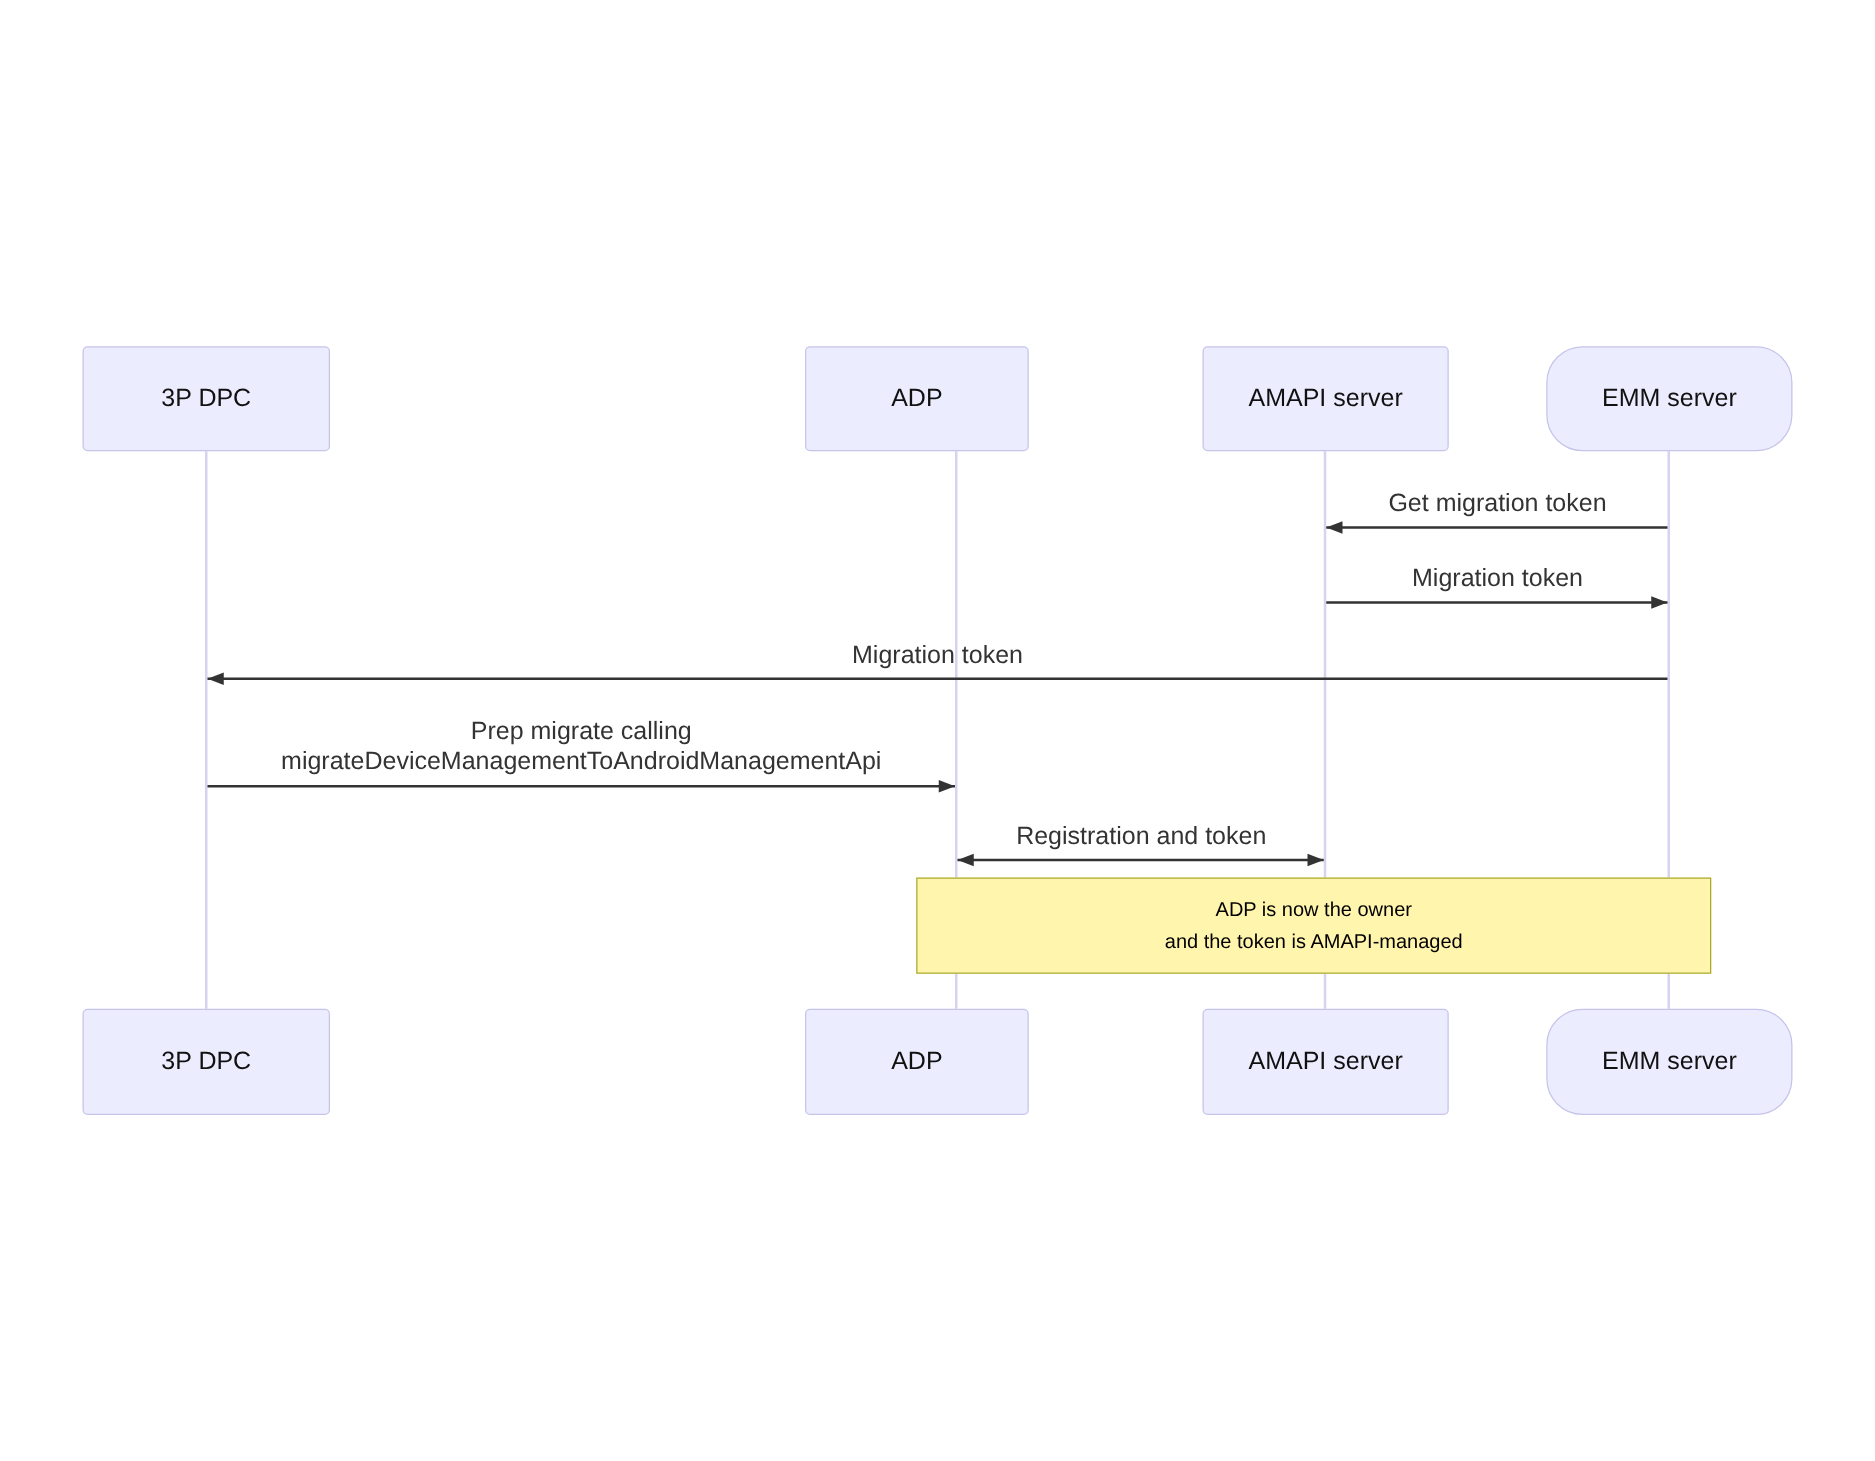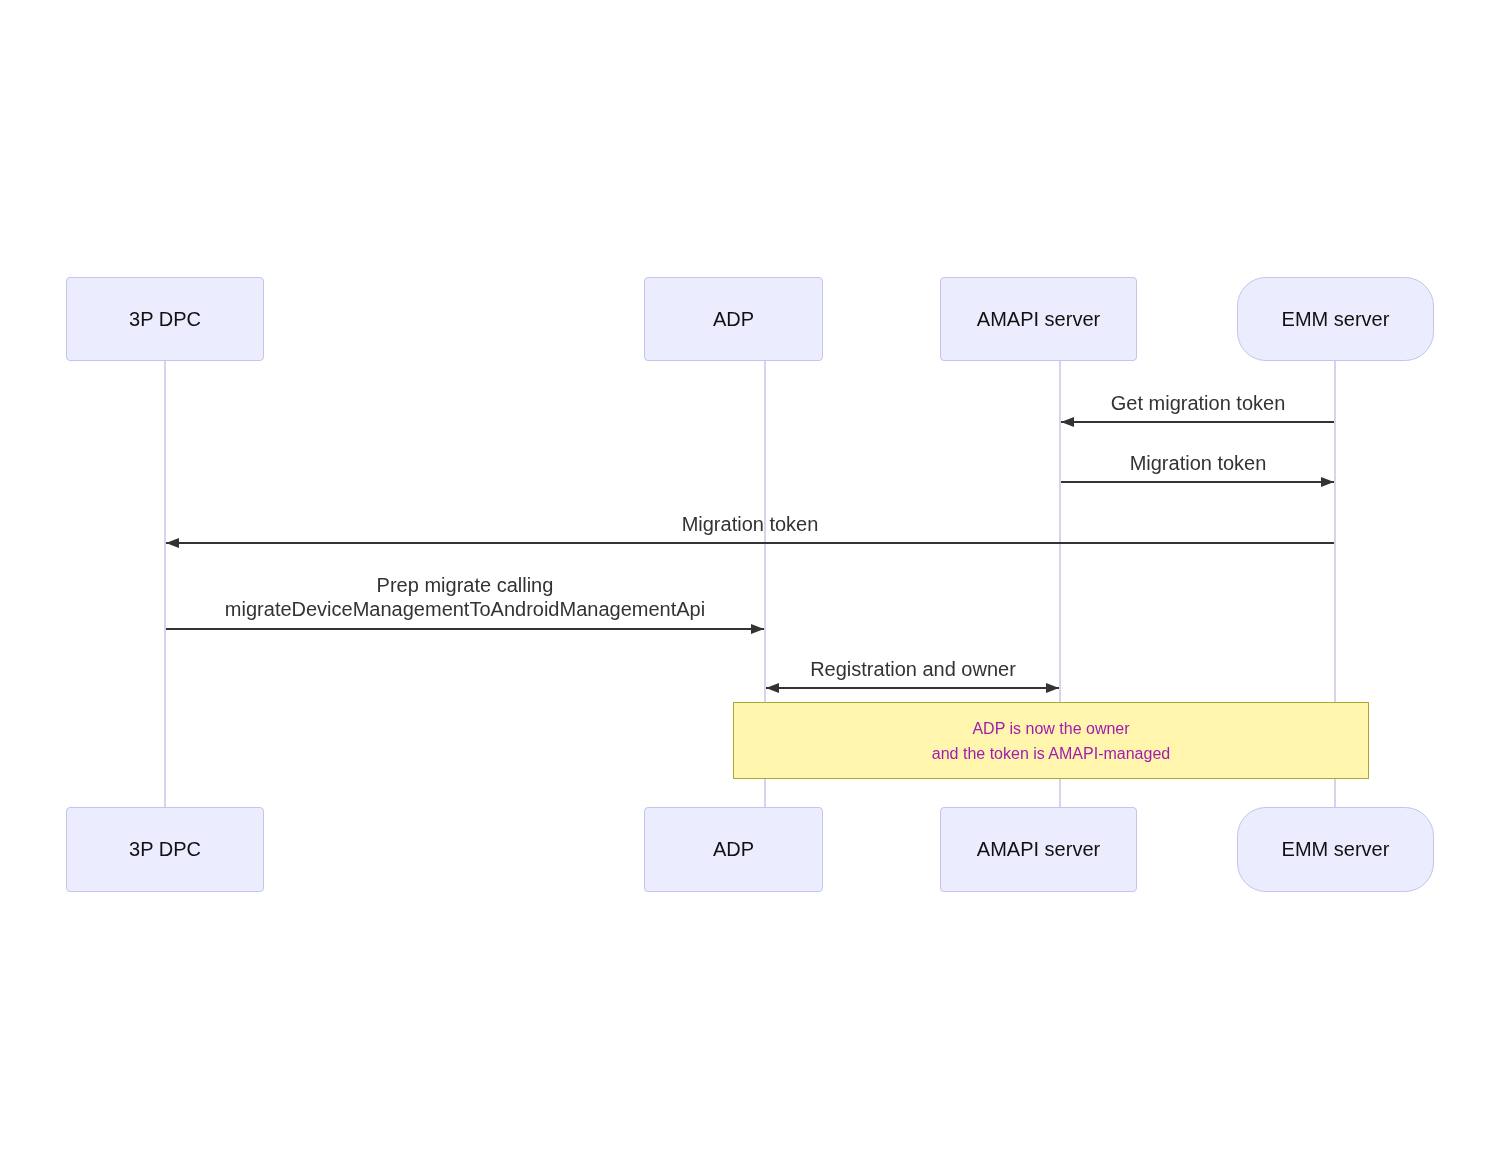--- a/index.html
+++ b/index.html
@@ -27,21 +27,21 @@
     border: 1px solid var(--actor-border);
     border-radius: 4px;
     display: flex; align-items: center; justify-content: center;
     font-size: 20px; color: var(--actor-text);
     height: 84px;
   }
   .actor.row-top { top: 277px; }
   .actor.row-bottom { top: 807px; height: 85px; }
   .actor.a0 { left: 66px;  width: 198px; }
   .actor.a1 { left: 644px; width: 179px; }
-  .actor.a2 { left: 940px; width: 197px; }
+  .actor.a2 { left: 962px; width: 197px; }
   .actor.a3 { left: 1237px; width: 197px; border-radius: 29px; }
 
   .lifeline {
     position: absolute;
     top: 361px; height: 446px; width: 2px;
     background: var(--lifeline);
   }
   .lifeline.l0 { left: 164px; }
   .lifeline.l1 { left: 764px; }
   .lifeline.l2 { left: 1059px; }
@@ -81,21 +81,21 @@
   .m3-label { left: 465px;  top: 573px; }
   .m3-arrow { left: 166px;  top: 628px; width: 598px; }
   .m4-label { left: 913px;  top: 657px; }
   .m4-arrow { left: 766px;  top: 687px; width: 293px; }
 
   .note {
     position: absolute;
     left: 733px; top: 702px; width: 636px; height: 77px;
     background: var(--note-fill);
     border: 1px solid var(--note-border);
-    color: #a21caf;
+    color: #000000;
     font-size: 16px; line-height: 25px;
     text-align: center;
     padding-top: 13px;
   }
 </style>
 </head>
 <body>
 
 <div class="diagram">
 
@@ -133,21 +133,21 @@
   </div>
 
   <div class="msg-label m3-label">
     <div>Prep migrate calling</div>
     <div>migrateDeviceManagementToAndroidManagementApi</div>
   </div>
   <div class="arrow m3-arrow">
     <span class="head right"></span>
   </div>
 
-  <div class="msg-label m4-label">Registration and owner</div>
+  <div class="msg-label m4-label">Registration and token</div>
   <div class="arrow m4-arrow">
     <span class="head left"></span>
     <span class="head right"></span>
   </div>
 
   <div class="note">
     <div>ADP is now the owner</div>
     <div>and the token is AMAPI-managed</div>
   </div>
 

